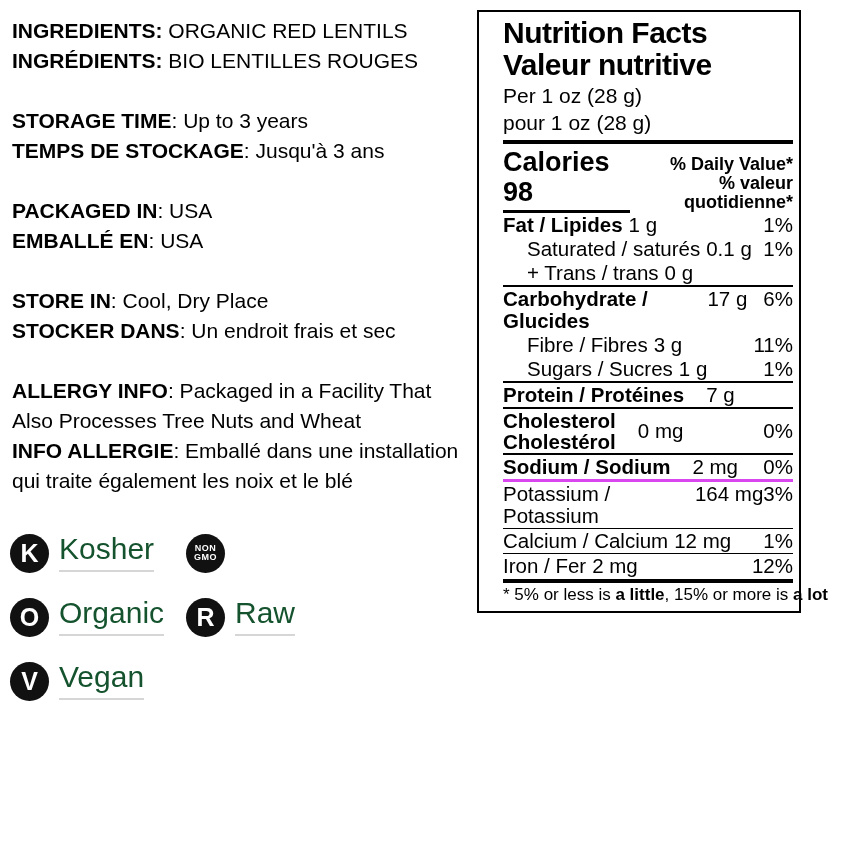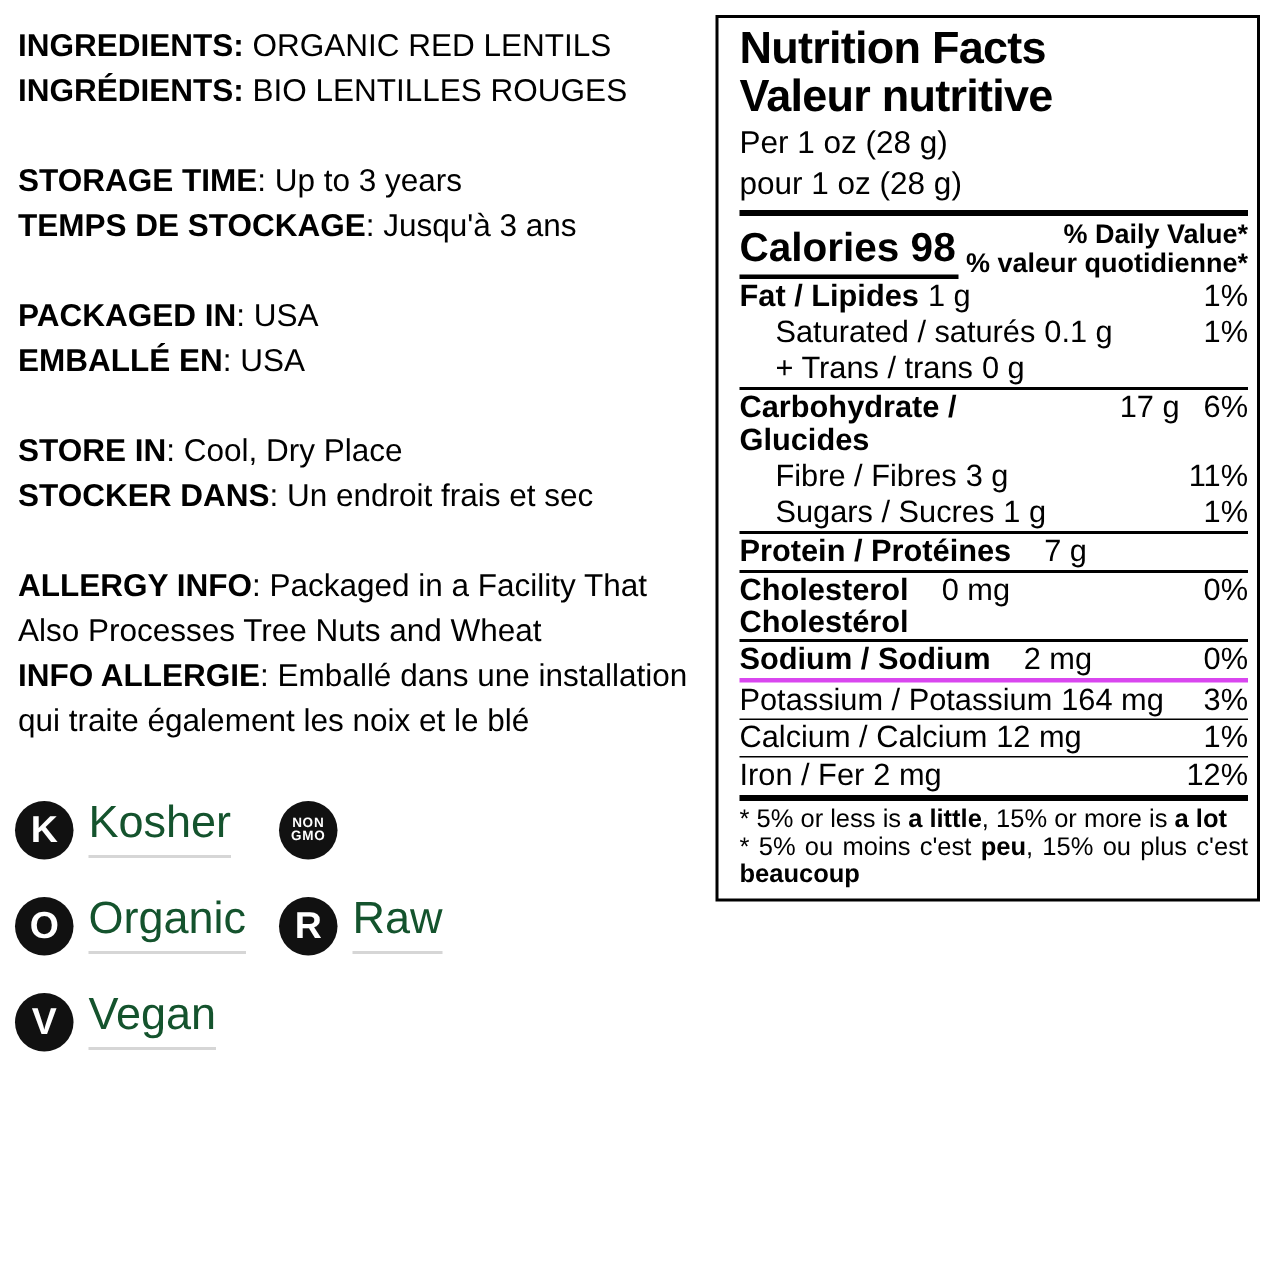--- a/index.html
+++ b/index.html
@@ -27,39 +27,39 @@
   }
   .badge-circle .letter { font-size:25px; font-weight:bold; line-height:1; }
   .badge-circle .tiny { font-size:9px; font-weight:bold; line-height:9px; letter-spacing:.5px; text-align:center; }
   .badge-label {
     margin-left:10px; font-size:30px; color:#14532d; line-height:1;
     padding-bottom:6px; border-bottom:2px solid #d6d6d6;
   }
 
   
   .nf {
-    position:absolute; left:477px; top:10px; width:363px;
-    border:2px solid #000; background:#fff; padding:5px 6px 4px 14px;
+    position:absolute; left:477px; top:10px; width:324px;
+    border:2px solid #000; background:#fff; padding:5px 6px 4px 24px;
   }
   .nf-title { font-weight:bold; font-size:30px; line-height:32px; letter-spacing:-.5px; }
   .nf-serving { font-size:21px; line-height:25px; margin-top:2px; }
   .hr-serving { border-top:4px solid #000; margin-top:5px; }
 
   .cal-zone { display:flex; justify-content:space-between; align-items:flex-end; margin-top:3px; }
   .cal-left { font-weight:bold; font-size:27px; line-height:30px; border-bottom:3px solid #000; padding:0 2px 3px 0; }
   .dv-head { text-align:right; font-weight:bold; font-size:18px; line-height:19px; padding-bottom:1px; }
 
   .nrow { display:flex; align-items:baseline; font-size:20.5px; line-height:22px; padding:1px 0; }
   .nrow .amt { font-weight:normal; margin-left:6px; white-space:nowrap; }
   .nrow .dv  { margin-left:auto; text-align:right; white-space:nowrap; }
   .nrow.ind { padding-left:24px; }
   .sepG { border-top:2px solid #000;gap:16px; }   
   .sepS { border-top:3px solid #d946ef; }   
   .sepT { border-top:1.5px solid #000; } 
-  .chol { }
+  .chol { align-items:center; }
   .chol-names { display:flex; flex-direction:column; font-weight:bold; line-height:21px; }
 
   .footnote { border-top:4px solid #000; margin-top:1px; padding:3px 0 2px 0; font-size:17px; line-height:18.5px; }
   .fn-en { white-space:nowrap; }
   .fn-fr { text-align:justify; }
 </style>
 </head>
 <body>
 
 <div class="left-col">
@@ -216,16 +216,15 @@
     </div>
 
   <div class="nrow sepT">
       <span class="nname">Iron / Fer</span>
       <span class="amt">2 mg</span>
       <span class="dv">12%</span>
     </div>
 
   <div class="footnote">
     <div class="fn-en"><span>* 5% or less is </span><b>a little</b><span>, 15% or more is </span><b>a lot</b></div>
-    <div class="fn-fr"><span>* 5% ou moins c'est </span><b>peu</b><span>, 15% ou plus c'est </span><b>beaucoup</b></div>
   </div>
 
 </div>
 
 </body></html>

